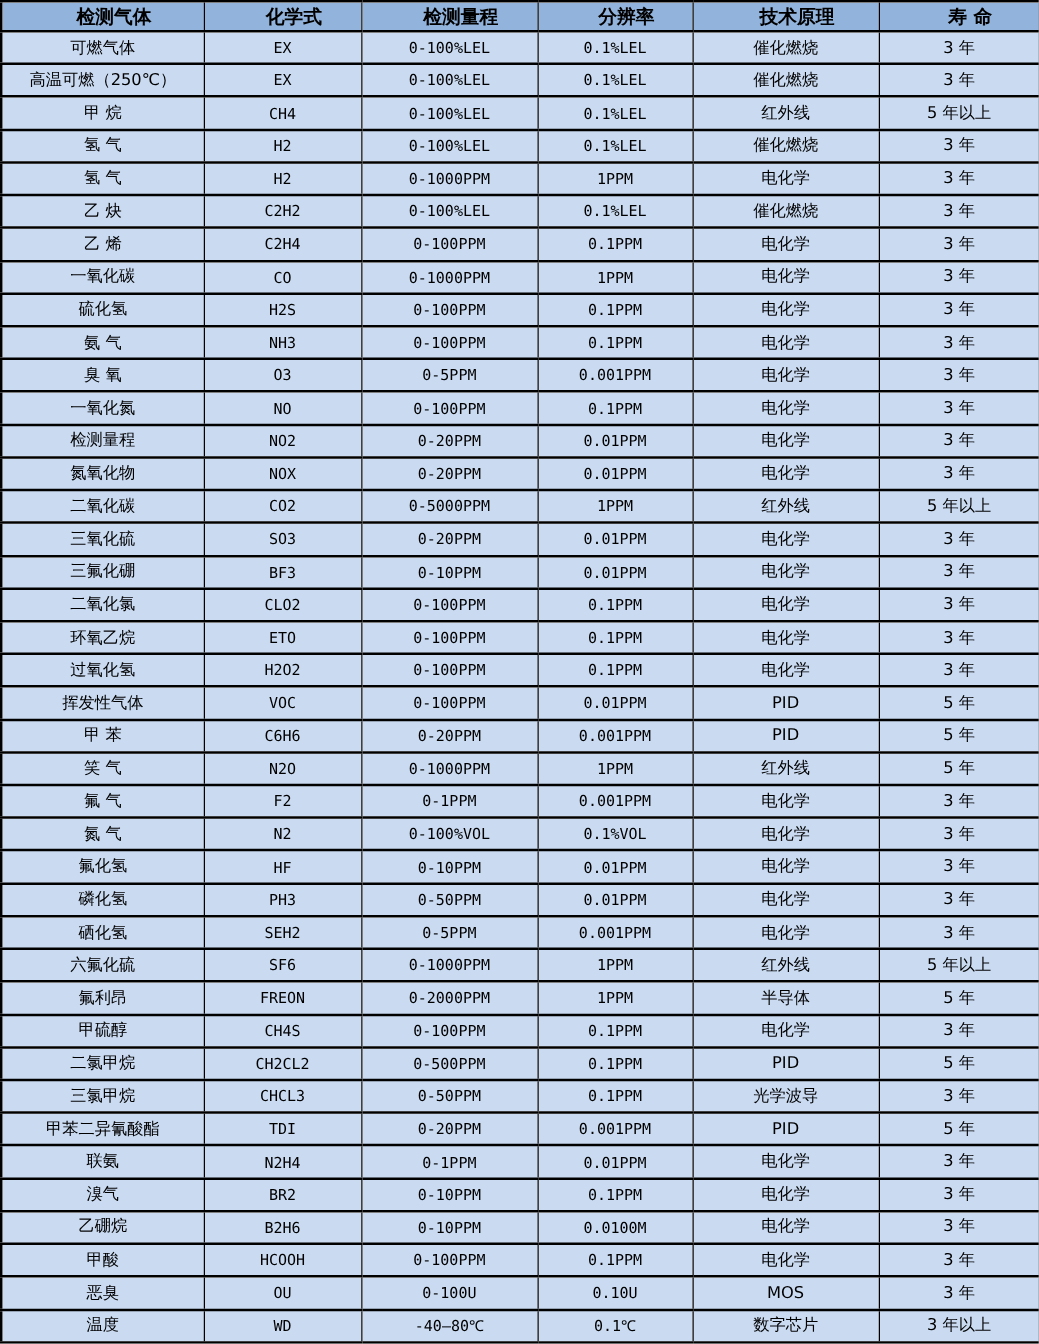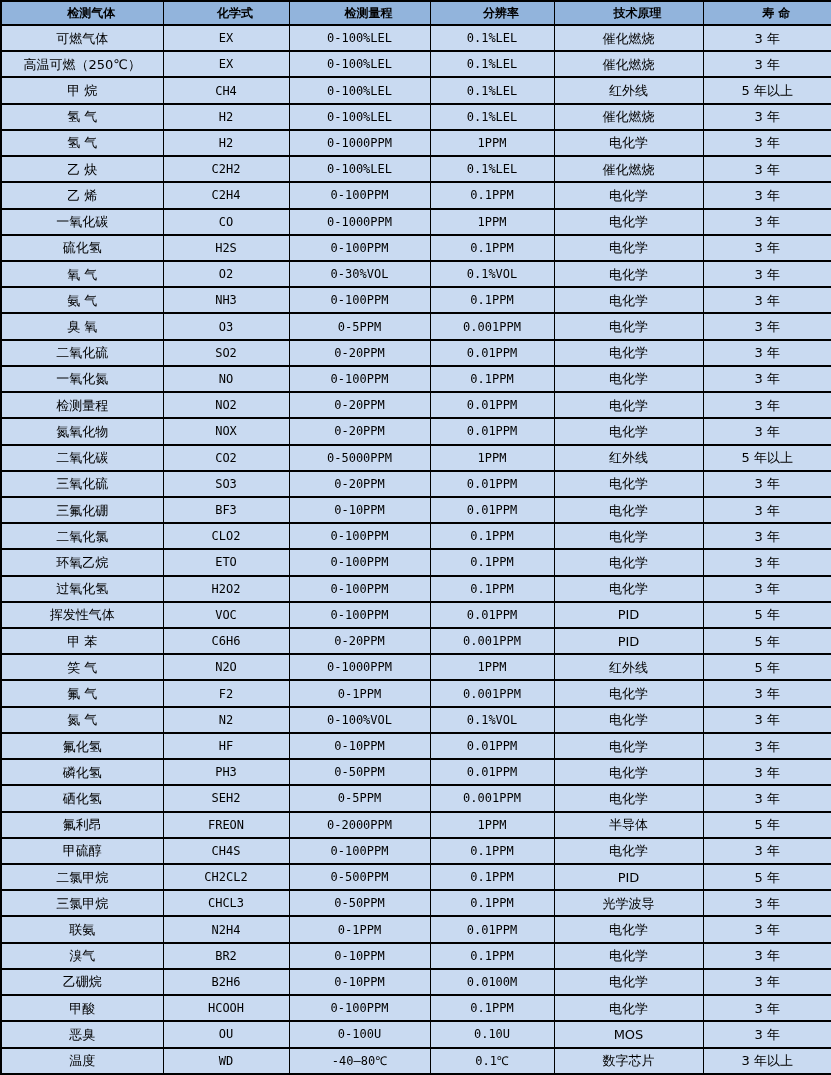--- a/index.html
+++ b/index.html
@@ -26,21 +26,21 @@
     vertical-align: middle;
     padding: 0 2px;
     overflow: hidden;
     white-space: nowrap;
     color: #000000;
     line-height: 1;
   }
   .gas-table thead th {
     background: #92b4dc;
     font-weight: bold;
-    font-size: 12px;
+    font-size: 15px;
     height: 22px;
     padding-left: 20px;
   }
   .gas-table td {
     background: #c9daf1;
     font-size: 13px;
   }
   .gas-table td.mono {
     font-family: "DejaVu Sans Mono", "Liberation Mono", monospace;
     font-size: 12px;
@@ -135,48 +135,32 @@
       </tr>
       <tr>
         <td>硫化氢</td>
         <td class="mono">H2S</td>
         <td class="mono">0-100PPM</td>
         <td class="mono">0.1PPM</td>
         <td>电化学</td>
         <td>3 年</td>
       </tr>
       <tr>
-        <td>氧 气</td>
-        <td class="mono">O2</td>
-        <td class="mono">0-30%VOL</td>
-        <td class="mono">0.1%VOL</td>
-        <td>电化学</td>
-        <td>3 年</td>
-      </tr>
-      <tr>
         <td>氨 气</td>
         <td class="mono">NH3</td>
         <td class="mono">0-100PPM</td>
         <td class="mono">0.1PPM</td>
         <td>电化学</td>
         <td>3 年</td>
       </tr>
       <tr>
         <td>臭 氧</td>
         <td class="mono">O3</td>
         <td class="mono">0-5PPM</td>
         <td class="mono">0.001PPM</td>
-        <td>电化学</td>
-        <td>3 年</td>
-      </tr>
-      <tr>
-        <td>二氧化硫</td>
-        <td class="mono">SO2</td>
-        <td class="mono">0-20PPM</td>
-        <td class="mono">0.01PPM</td>
         <td>电化学</td>
         <td>3 年</td>
       </tr>
       <tr>
         <td>一氧化氮</td>
         <td class="mono">NO</td>
         <td class="mono">0-100PPM</td>
         <td class="mono">0.1PPM</td>
         <td>电化学</td>
         <td>3 年</td>
@@ -303,20 +287,28 @@
       </tr>
       <tr>
         <td>硒化氢</td>
         <td class="mono">SEH2</td>
         <td class="mono">0-5PPM</td>
         <td class="mono">0.001PPM</td>
         <td>电化学</td>
         <td>3 年</td>
       </tr>
       <tr>
+        <td>六氟化硫</td>
+        <td class="mono">SF6</td>
+        <td class="mono">0-1000PPM</td>
+        <td class="mono">1PPM</td>
+        <td>红外线</td>
+        <td>5 年以上</td>
+      </tr>
+      <tr>
         <td>氟利昂</td>
         <td class="mono">FREON</td>
         <td class="mono">0-2000PPM</td>
         <td class="mono">1PPM</td>
         <td>半导体</td>
         <td>5 年</td>
       </tr>
       <tr>
         <td>甲硫醇</td>
         <td class="mono">CH4S</td>
@@ -333,20 +325,28 @@
         <td>PID</td>
         <td>5 年</td>
       </tr>
       <tr>
         <td>三氯甲烷</td>
         <td class="mono">CHCL3</td>
         <td class="mono">0-50PPM</td>
         <td class="mono">0.1PPM</td>
         <td>光学波导</td>
         <td>3 年</td>
+      </tr>
+      <tr>
+        <td>甲苯二异氰酸酯</td>
+        <td class="mono">TDI</td>
+        <td class="mono">0-20PPM</td>
+        <td class="mono">0.001PPM</td>
+        <td>PID</td>
+        <td>5 年</td>
       </tr>
       <tr>
         <td>联氨</td>
         <td class="mono">N2H4</td>
         <td class="mono">0-1PPM</td>
         <td class="mono">0.01PPM</td>
         <td>电化学</td>
         <td>3 年</td>
       </tr>
       <tr>

